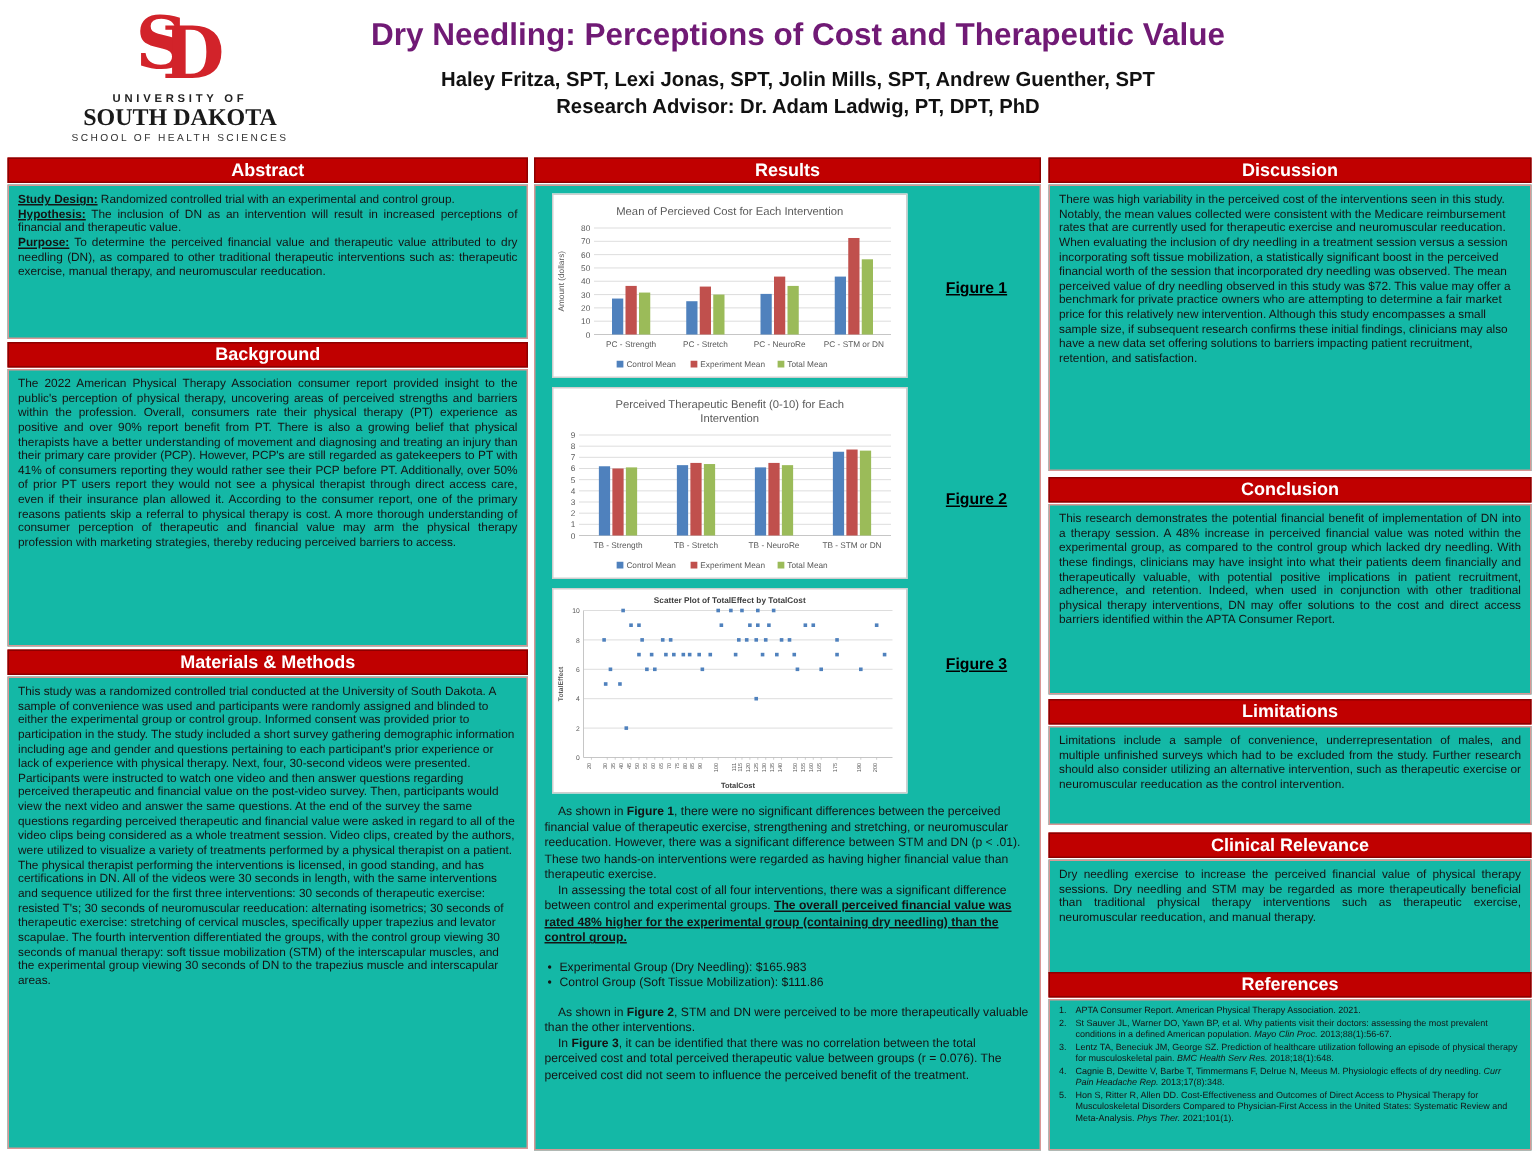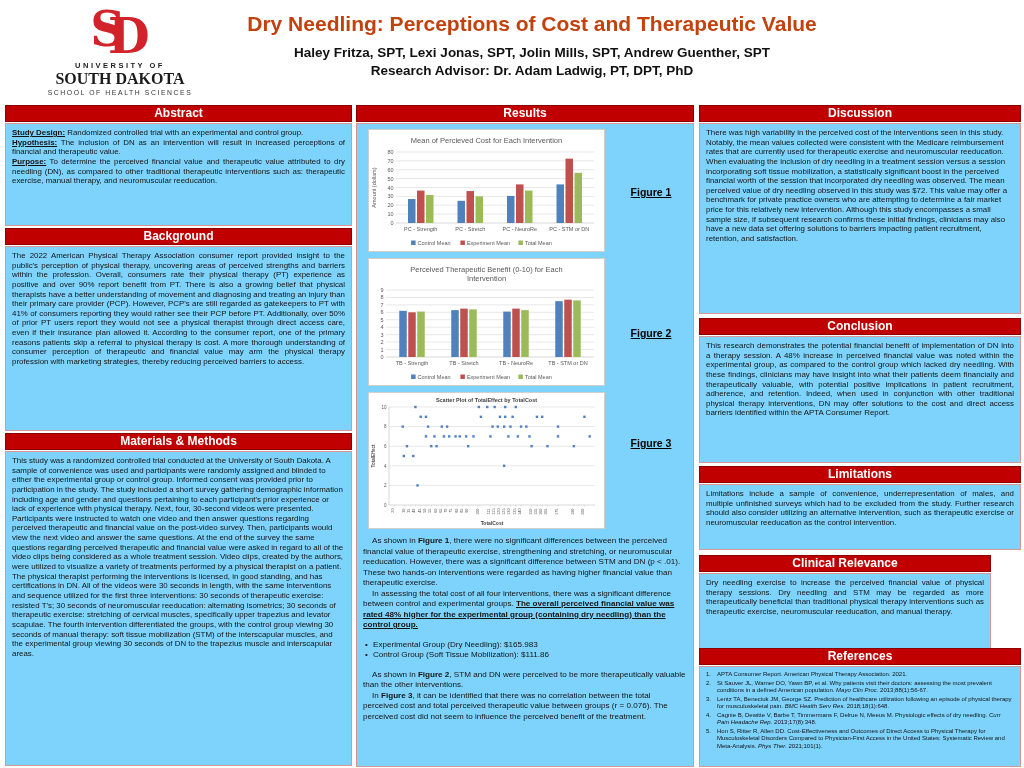--- a/index.html
+++ b/index.html
@@ -11,43 +11,43 @@
   
   .logo { position: absolute; left: 34px; top: 4px; width: 172px; text-align: center; }
   .sd-mono { height: 56px; line-height: 56px; }
   .sd-s, .sd-d { font-family: "DejaVu Serif", serif; font-weight: bold; font-size: 48px; color: #d2232a; display: inline-block; }
   .sd-s { position: relative; top: -3px; }
   .sd-d { position: relative; top: 4px; margin-left: -17px; }
   .logo-line1 { font-size: 7.5px; letter-spacing: 2.5px; color: #222; font-weight: bold; margin-top: 1px; }
   .logo-line2 { font-family: "Liberation Serif", serif; font-size: 16px; font-weight: bold; color: #1a1a1a; }
   .logo-line3 { font-size: 6.8px; letter-spacing: 1.6px; color: #333; margin-top: 1px; }
   .title-block { position: absolute; left: 206px; top: 12px; width: 652px; text-align: center; }
-  .poster-title { font-size: 21px; font-weight: bold; color: #c2410c; }
+  .poster-title { font-size: 21px; font-weight: bold; color: #701a75; }
   .authors { font-size: 13.5px; font-weight: bold; margin-top: 9px; }
   .advisor { font-size: 13.5px; font-weight: bold; margin-top: 3px; }
   
   .panel { position: absolute; }
   .panel-header {
     height: 17px; background: #c00000; border: 1px solid #8c0000; color: #fff;
     font-weight: bold; font-size: 12px; text-align: center; line-height: 15px;
   }
   .panel-body {
-    background: #7dd3fc; border: 1px solid #d99694; margin-top: 1px;
+    background: #14b8a6; border: 1px solid #d99694; margin-top: 1px;
     padding: 4px 6px; font-size: 7.9px; line-height: 1.22; color: #141414; overflow: hidden;
   }
   .justify { text-align: justify; }
   .lead { font-weight: bold; text-decoration: underline; }
   .p-abstract   { left: 5px;  top: 105px; width: 347px; }  .p-abstract  .panel-body { height: 103px; }
   .p-background { left: 5px;  top: 228px; width: 347px; }  .p-background .panel-body { height: 185px; }
   .p-methods    { left: 5px;  top: 433px; width: 347px; }  .p-methods   .panel-body { height: 315px; }
   .p-results    { left: 356px; top: 105px; width: 338px; } .p-results   .panel-body { height: 644px; position: relative; }
   .p-discussion { left: 699px; top: 105px; width: 322px; } .p-discussion .panel-body { height: 191px; }
   .p-conclusion { left: 699px; top: 318px; width: 322px; } .p-conclusion .panel-body { height: 127px; }
   .p-limitations{ left: 699px; top: 466px; width: 322px; } .p-limitations .panel-body { height: 66px; }
-  .p-clinical   { left: 699px; top: 555px; width: 292px; } .p-clinical  .panel-body { height: 76px; }
+  .p-clinical   { left: 699px; top: 555px; width: 322px; } .p-clinical  .panel-body { height: 76px; }
   .p-references { left: 699px; top: 648px; width: 322px; } .p-references .panel-body { height: 101px; font-size: 6px; line-height: 1.25; }
   
   .figure-box { position: absolute; left: 11px; width: 237px; background: #fff; border: 1px solid #cfcfcf; }
   #fig1 { top: 5px;   height: 123px; }
   #fig2 { top: 134px; height: 128px; }
   #fig3 { top: 268px; height: 137px; }
   .figure-label { position: absolute; left: 258px; width: 72px; text-align: center; font-weight: bold; text-decoration: underline; font-size: 10.5px; color: #000; }
   #fig1-label { top: 62px; } #fig2-label { top: 203px; } #fig3-label { top: 313px; }
   .results-text { position: absolute; left: 6px; right: 6px; top: 412px; font-size: 8.1px; line-height: 1.3; }
   .rt { text-indent: 9px; }

